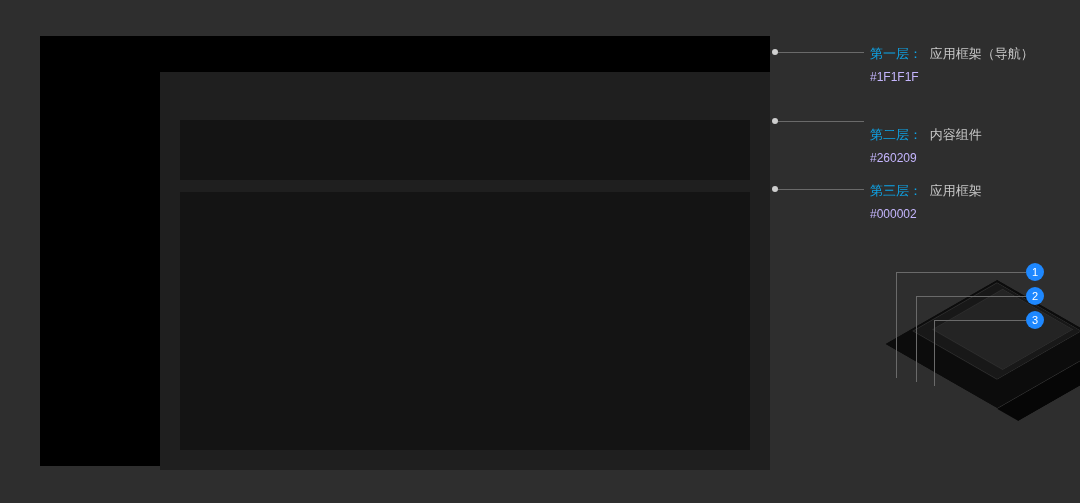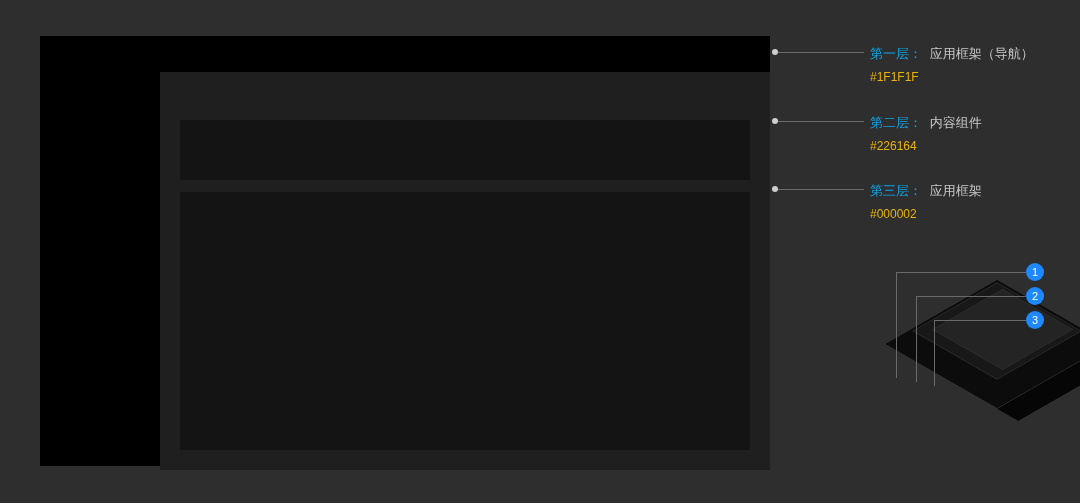--- a/index.html
+++ b/index.html
@@ -60,21 +60,21 @@
 
   .legend {
     position: absolute;
     left: 870px;
     font-size: 13px;
     line-height: 1.5;
     color: #d0d0d0;
   }
   .legend .lvl { color: #0ea5e9; font-weight: 500; }
   .legend .desc { color: #c8c8c8; margin-left: 4px; }
-  .legend .hex { color: #eab308; font-size: 12px; margin-top: 4px; display: block; }
+  .legend .hex { color: #c4b5fd; font-size: 12px; margin-top: 4px; display: block; }
 
   
   .iso-wrap {
     position: absolute;
     left: 860px;
     top: 258px;
     width: 200px;
     height: 220px;
   }
   .iso-stage {
@@ -133,24 +133,24 @@
 <div class="lead-line" style="left:778px; top:121px; width:86px;"></div>
 
 <div class="dot" style="left:775px; top:189px;"></div>
 <div class="lead-line" style="left:778px; top:189px; width:86px;"></div>
 
 <div class="legend" style="top:44px;">
   <span class="lvl">第一层：</span>
   <span class="desc">应用框架（导航）</span>
   <span class="hex">#1F1F1F</span>
 </div>
-<div class="legend" style="top:113px;">
+<div class="legend" style="top:125px;">
   <span class="lvl">第二层：</span>
   <span class="desc">内容组件</span>
-  <span class="hex">#226164</span>
+  <span class="hex">#260209</span>
 </div>
 <div class="legend" style="top:181px;">
   <span class="lvl">第三层：</span>
   <span class="desc">应用框架</span>
   <span class="hex">#000002</span>
 </div>
 
 <div class="iso-wrap">
   <div class="iso-stage">
     <div class="slab slab1"></div>

